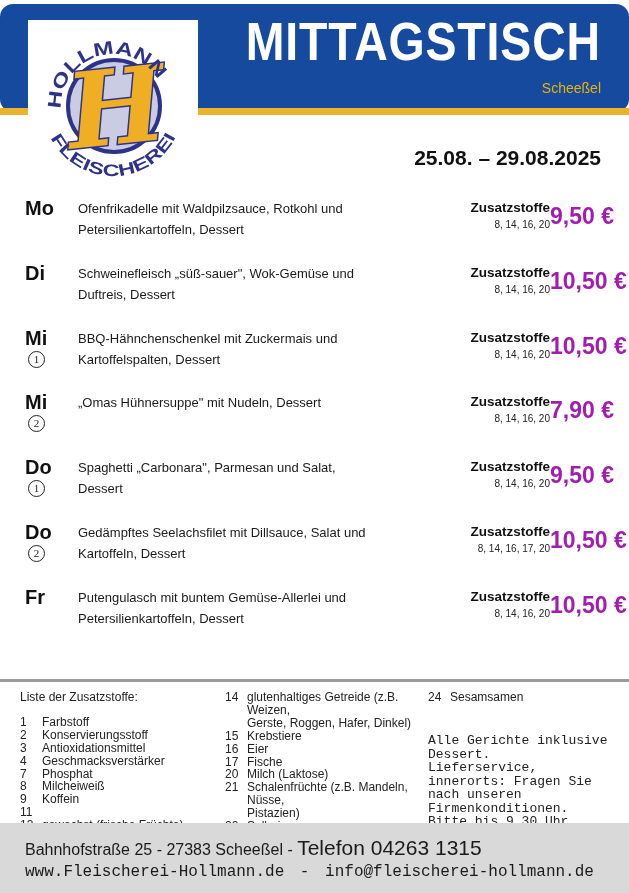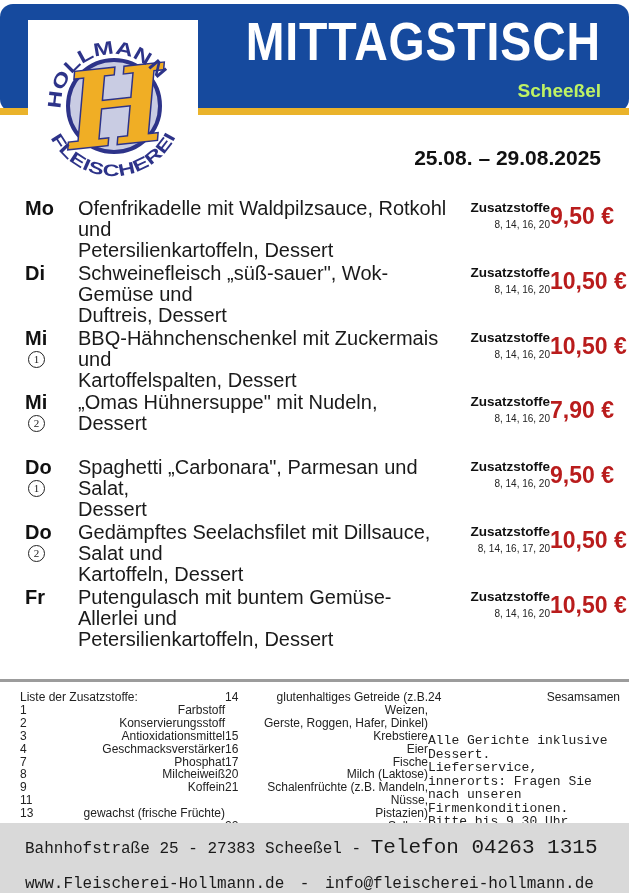--- a/index.html
+++ b/index.html
@@ -35,23 +35,23 @@
     font-weight: bold;
     color: #ffffff;
     letter-spacing: 1px;
     transform: scaleX(0.86);
     transform-origin: 100% 0;
     white-space: nowrap;
   }
   .subtitle {
     position: absolute;
     top: 76px; right: 28px;
-    font-size: 19px;
-    font-weight: bold;
-    color: #bef264;
+    font-size: 14px;
+    font-weight: normal;
+    color: #eab308;
   }
 
   
   .logo-box {
     position: absolute;
     top: 20px; left: 28px;
     width: 170px; height: 172px;
     background: #ffffff;
   }
 
@@ -90,21 +90,21 @@
     margin: 2px 0 0 3px;
     border: 1.3px solid #222222;
     border-radius: 50%;
     font-family: "Liberation Serif", serif;
     font-size: 11px;
     line-height: 14.5px;
     text-align: center;
     color: #222222;
   }
   .desc {
-    font-size: 20px;
+    font-size: 13px;
     line-height: 21px;
     color: #1a1a1a;
     white-space: pre-line;
     padding-top: 1px;
   }
   .zusatz { text-align: right; padding-top: 2px; }
   .z-label {
     font-size: 13.5px;
     font-weight: bold;
     color: #111111;
@@ -112,21 +112,21 @@
   }
   .z-nums {
     font-size: 10px;
     color: #222222;
     line-height: 17px;
     white-space: nowrap;
   }
   .price {
     font-size: 23px;
     font-weight: bold;
-    color: #b91c1c;
+    color: #a21caf;
     text-align: center;
     padding-top: 6px;
     white-space: nowrap;
   }
 
   
   .divider {
     position: absolute;
     top: 679px; left: 0;
     width: 629px; height: 3px;
@@ -136,48 +136,48 @@
     position: absolute;
     top: 691px; left: 20px;
     width: 600px;
     display: grid;
     grid-template-columns: 205px 203px 192px;
     font-size: 12px;
     line-height: 12.9px;
     color: #222222;
   }
   .additives-title {
-    margin-bottom: 0;
+    margin-bottom: 12px;
     line-height: 12.9px;
   }
   .add-item {
     display: grid;
     grid-template-columns: 22px 1fr;
   }
   .add-num { }
-  .add-label { white-space: pre-line; text-align: right; }
+  .add-label { white-space: pre-line; }
   .note {
     margin-top: 30px;
     font-size: 13px;
     line-height: 13.6px;
     color: #222222;
     white-space: pre-line;
     font-family: Liberation Mono, monospace;
   }
 
   
   .footer {
     position: absolute;
     top: 823px; left: 0;
     width: 629px; height: 70px;
     background: #d9d9d9;
     padding: 13px 0 0 25px;
     color: #1a1a1a;
   }
-  .footer-line1 { margin-bottom: 16px; font-family: Liberation Mono, monospace; }
+  .footer-line1 { margin-bottom: 3px; }
   .footer-address { font-size: 16px; }
   .footer-phone { font-size: 21px; }
   .footer-line2 { font-size: 16px; font-family: Liberation Mono, monospace; }
   .footer-sep { padding: 0 6px; }
 </style>
 </head>
 <body>
 
 <div class="page">
 

